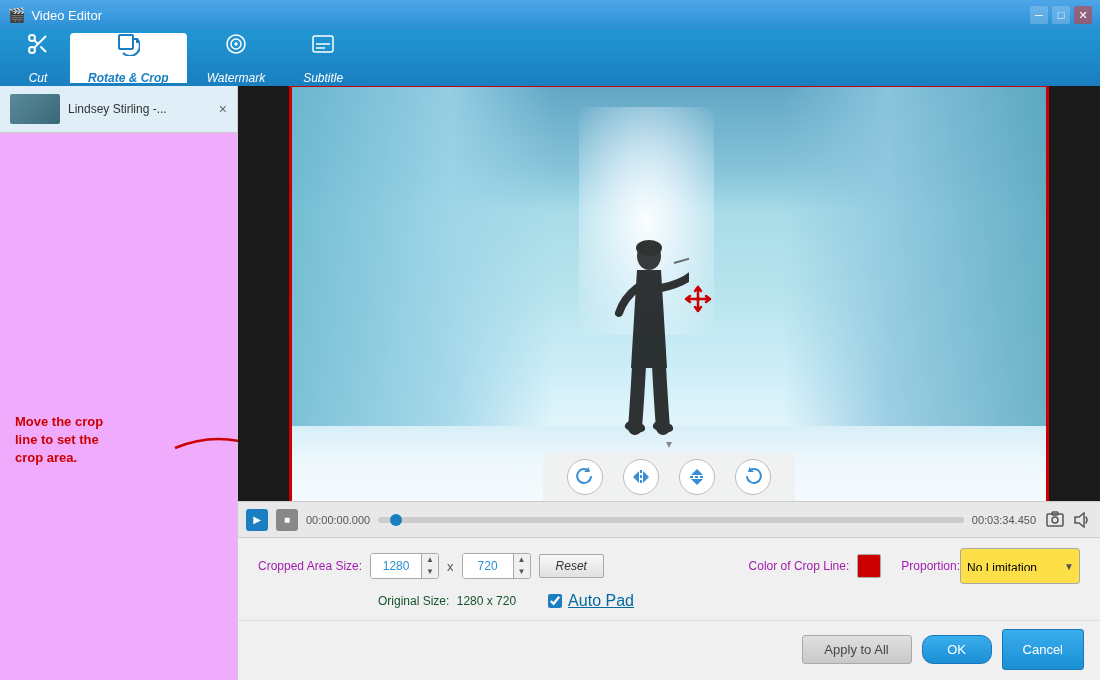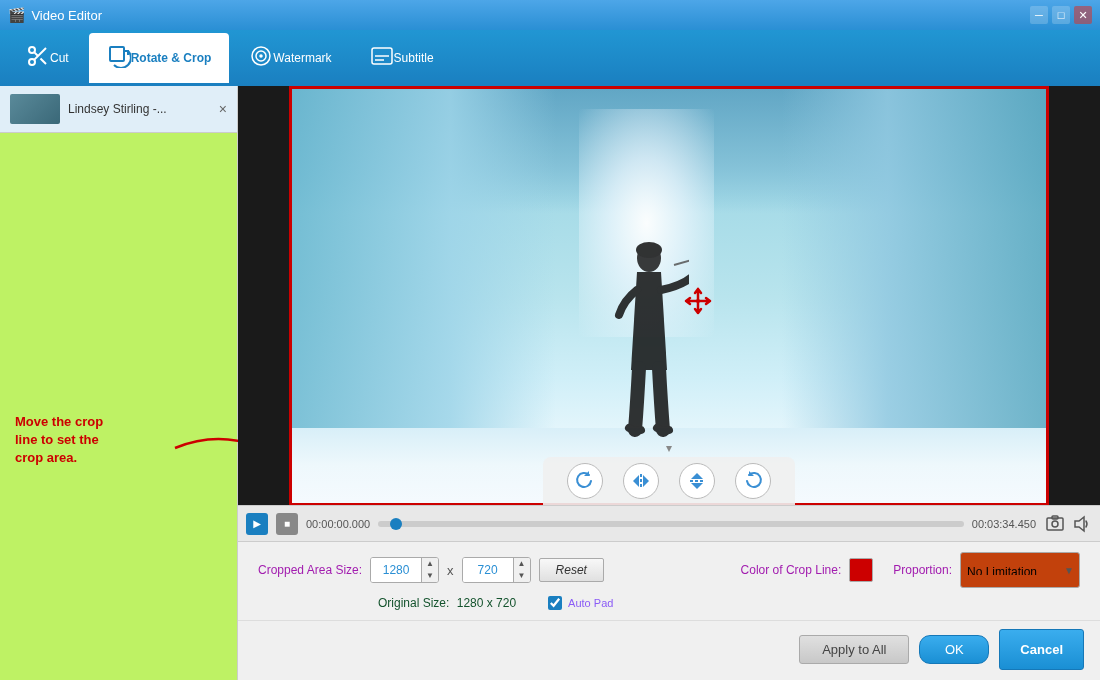--- a/index.html
+++ b/index.html
@@ -29,49 +29,50 @@
     
     .tab-bar {
       background: linear-gradient(to bottom, #2196d3, #1a7fc0);
       height: 56px;
       display: flex;
       align-items: center;
       padding-left: 8px;
       gap: 2px;
     }
     .tab {
-      display: flex; flex-direction: row; align-items: center; justify-content: center;
+      display: flex; flex-direction: column; align-items: center; justify-content: center;
       padding: 6px 18px;
       cursor: pointer;
       color: white;
       font-size: 13px;
       border-radius: 4px 4px 0 0;
       height: 50px;
-      gap: 0;
+      gap: 10px;
       transition: background 0.1s;
+      font-style: italic;
     }
     .tab.active {
       background: white;
       color: #1a7fc0;
       font-weight: 600;
       justify-content: center;
     }
     .tab-icon { font-size: 20px; }
     .tab-label { font-size: 12px; }
 
     
     .main-content {
       display: flex;
       height: calc(680px - 30px - 56px);
     }
 
     
     .sidebar {
       width: 238px;
-      background: #bef264;
+      background: #f0abfc;
       border-right: 1px solid #ccc;
       position: relative;
       flex-shrink: 0;
     }
     .sidebar-clip {
       display: flex;
       align-items: center;
       gap: 8px;
       padding: 8px 10px;
       background: #e0eef8;
@@ -355,47 +356,47 @@
     .color-swatch {
       width: 24px; height: 24px;
       background: #cc0000;
       border: 1px solid #aaa;
       border-radius: 2px;
       cursor: pointer;
     }
     .proportion-group {
       display: flex;
       align-items: center;
-      gap: 8px;
       justify-content: center;
     }
     .proportion-select {
       height: 36px;
       border: 1px solid #aaa;
       border-radius: 3px;
       font-size: 12px;
       padding: 12px 6px;
-      background: #c2410c;
+      background: #fde047;
       cursor: pointer;
       min-width: 120px;
     }
     .checkbox-group {
       display: flex;
       align-items: center;
       gap: 6px;
       margin-left: 60px;
     }
     .checkbox-group input[type=checkbox] {
       width: 14px; height: 14px;
       cursor: pointer;
       accent-color: #1a7fc0;
     }
     .checkbox-label {
-      font-size: 11px;
-      color: #8b5cf6;
+      font-size: 16px;
+      color: #0369a1;
+      text-decoration: underline;
     }
     .original-size {
       font-size: 12px;
       color: #14532d;
       margin-left: 120px;
     }
 
     
     .footer-btns {
       display: flex;
@@ -428,21 +429,20 @@
     }
     .cancel-btn {
       padding: 12px 20px;
       background: linear-gradient(to bottom, #3aadee, #1a8fd4);
       border: 1px solid #1578b8;
       border-radius: 3px;
       font-size: 13px;
       cursor: pointer;
       color: white;
       min-width: 80px;
-      font-weight: bold;
     }
 
     
     .select-wrapper {
       position: relative;
       display: inline-block;
     }
     .select-wrapper select {
       appearance: none;
       padding-right: 22px;

